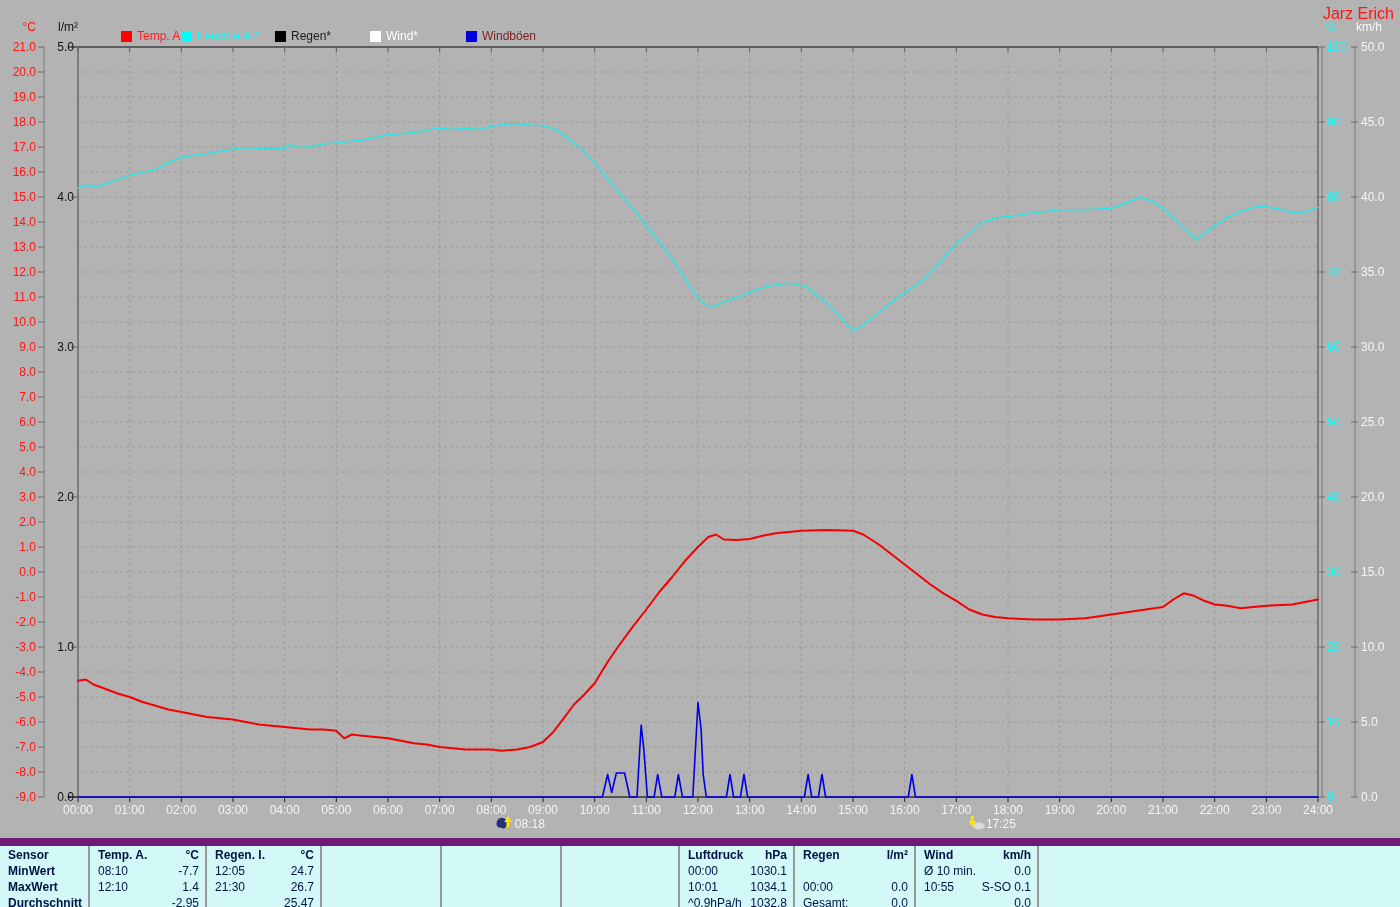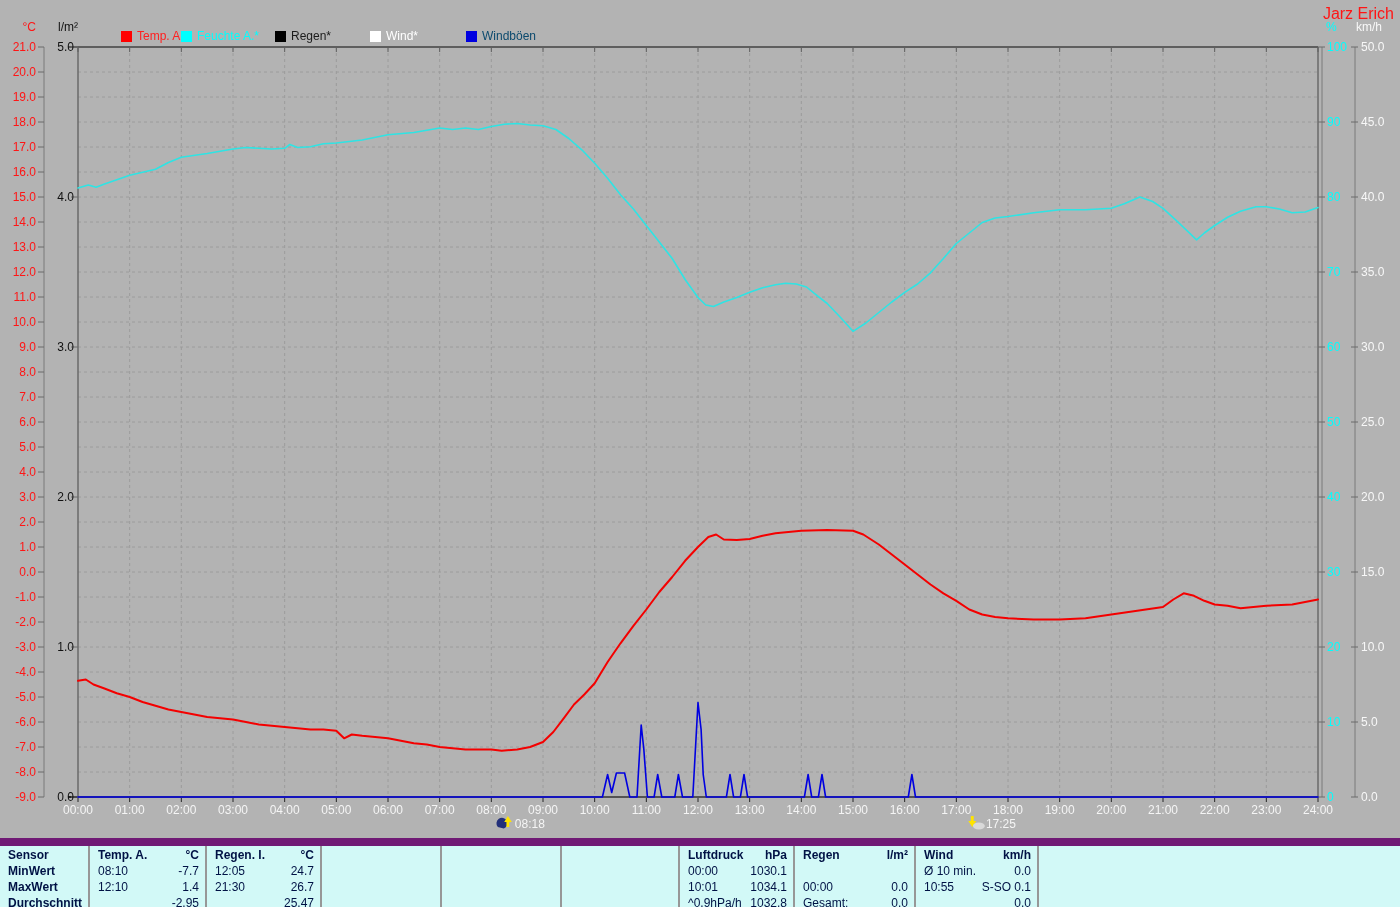--- a/index.html
+++ b/index.html
@@ -304,21 +304,21 @@
       <div class="legend-item" style="left: 275px;">
         <span class="swatch" style="background: rgb(0, 0, 0);"></span>
         <span style="color: rgb(28, 28, 28);">Regen*</span>
       </div>
       <div class="legend-item" style="left: 370px;">
         <span class="swatch" style="background: rgb(255, 255, 255);"></span>
         <span style="color: rgb(255, 255, 255);">Wind*</span>
       </div>
       <div class="legend-item" style="left: 466px;">
         <span class="swatch" style="background: rgb(0, 0, 224);"></span>
-        <span style="color: #0c4a6e;">Windböen</span>
+        <span style="color: #7f1d1d;">Windböen</span>
       </div>
     </div>
   <div class="wtable" id="wtable">
       <div class="wcol" style="width: 88px;">
         <div class="wrow">
           <span class="b">Sensor</span>
         </div>
         <div class="wrow">
           <span class="b">MinWert</span>
         </div>

